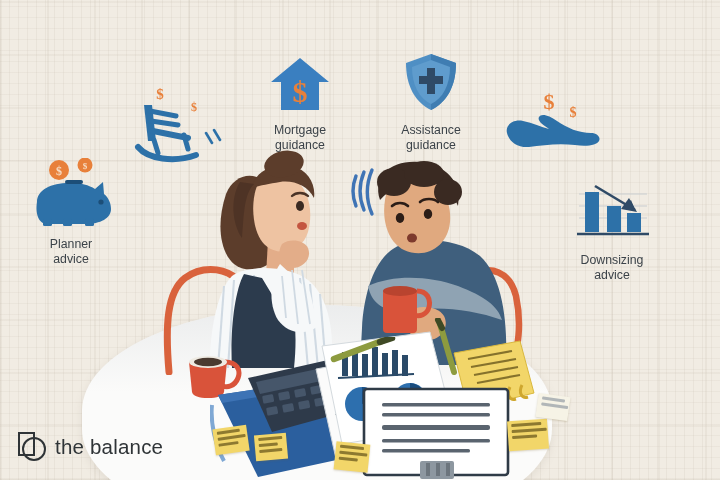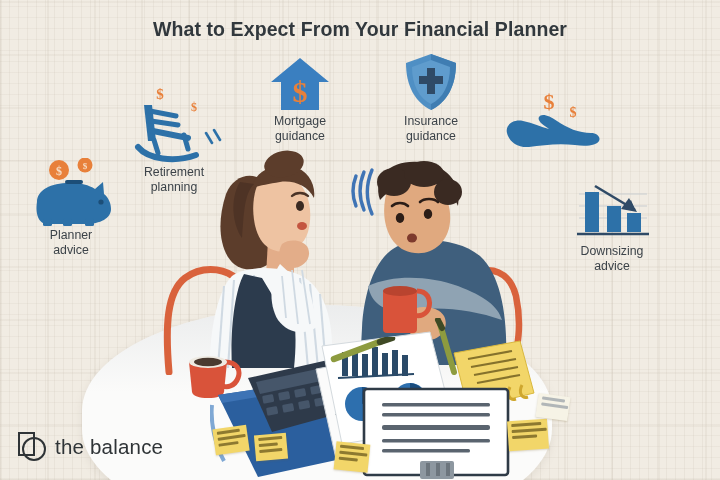--- a/index.html
+++ b/index.html
@@ -26,21 +26,21 @@
   }
   #title {
     position: absolute; top: 18px; left: 0; width: 720px;
     text-align: center;
     font-size: 19.5px; font-weight: bold; letter-spacing: .1px;
     color: #31383d;
   }
   .icon-block { position: absolute; text-align: center; }
   .icon-label {
     font-size: 12.3px; line-height: 15px; color: #3c4349;
-    white-space: pre-line; margin-top: 2px;
+    white-space: pre-line; margin-top: 11px;
   }
   .glyph { display: block; margin: 0 auto; }
 
   
   #table {
     position: absolute;
     left: 82px; top: 305px; width: 470px; height: 230px;
     background: #fbfbfa;
     border-radius: 50% / 46%;
     box-shadow: 0 3px 10px rgba(120,110,95,.13);
@@ -66,21 +66,20 @@
   #logo-text { font-size: 20.5px; color: #2f3437; letter-spacing: .2px; }
   .chair { position: absolute; }
 </style>
 </head>
 <body>
 
 <div id="canvas">
 
   <div id="texture"></div>
 
-  <div id="title">What to Expect From Your Financial Planner</div>
 
   <div id="table"></div>
   <div id="table-shade"></div>
 
   <svg class="chair" style="left:155px; top:230px;" width="90" height="145" viewBox="0 0 90 145">
     <path d="M14 142 C10 95 12 62 30 48 C46 36 66 38 78 46" fill="none" stroke="#d9623c" stroke-width="7" stroke-linecap="round"></path>
   </svg>
 
   <svg class="person" style="left:182px; top:128px;" width="190" height="240" viewBox="0 0 190 240">
 
@@ -318,41 +317,39 @@
       <path d="M29 36 L56 40" stroke="#2d71a8" stroke-width="5" stroke-linecap="round"></path>
       <path d="M31 46 L66 53" stroke="#2d71a8" stroke-width="6" stroke-linecap="round"></path>
       <path d="M62 50 L66 64" stroke="#2d71a8" stroke-width="5" stroke-linecap="round"></path>
       <path d="M32 55 L36 68" stroke="#2d71a8" stroke-width="5" stroke-linecap="round"></path>
       <path d="M16 62 C26 74 52 78 74 70" fill="none" stroke="#2d71a8" stroke-width="6" stroke-linecap="round"></path>
       <g stroke="#2d71a8" stroke-width="2.6" stroke-linecap="round">
         <line x1="84" y1="48" x2="90" y2="58"></line>
         <line x1="92" y1="45" x2="98" y2="55"></line>
       </g>
     </svg>
-    <div class="icon-label">Retirement
-planning</div>
   </div>
 
   <div class="icon-block" style="left:243px; top:56px; width:114px;">
     <svg class="glyph" width="62" height="56" viewBox="0 0 62 56">
       <path d="M31 2 L60 26 L50 26 L50 54 L12 54 L12 26 L2 26 Z" fill="#3a7fc0"></path>
       <text x="31" y="46" font-size="30" font-weight="bold" fill="#e8803a" text-anchor="middle" font-family="Liberation Serif, serif">$</text>
     </svg>
     <div class="icon-label">Mortgage
 guidance</div>
   </div>
 
   <div class="icon-block" style="left:373px; top:52px; width:116px;">
     <svg class="glyph" width="56" height="60" viewBox="0 0 56 60">
       <path d="M28 2 L53 11 C53 34 44 50 28 58 C12 50 3 34 3 11 Z" fill="#4f8fc4"></path>
       <path d="M28 2 L53 11 C53 34 44 50 28 58 Z" fill="#3f7db2"></path>
       <path d="M28 8 L47 15 C47 33 40 46 28 52 C16 46 9 33 9 15 Z" fill="#5f9ccd"></path>
       <path d="M24 16 L32 16 L32 24 L40 24 L40 32 L32 32 L32 42 L24 42 L24 32 L16 32 L16 24 L24 24 Z" fill="#2f4a66"></path>
     </svg>
-    <div class="icon-label">Insurance
+    <div class="icon-label">Assistance
 guidance</div>
   </div>
 
   <div class="icon-block" style="left:494px; top:85px; width:120px;">
     <svg class="glyph" width="102" height="66" viewBox="0 0 102 66">
       <text x="46" y="24" font-size="22" font-weight="bold" fill="#e8803a" text-anchor="middle" font-family="Liberation Serif, serif">$</text>
       <text x="70" y="32" font-size="14" font-weight="bold" fill="#e8803a" text-anchor="middle" font-family="Liberation Serif, serif">$</text>
       <path d="M4 48 C2 40 10 34 20 36 C30 38 38 42 46 44 C40 40 34 36 36 32 C38 28 46 30 54 36 C64 43 76 48 88 48 C94 48 98 52 96 56 C94 60 84 62 72 60 C56 58 40 60 26 62 C14 63 6 56 4 48 Z" fill="#2d71a8"></path>
     </svg>
   </div>

